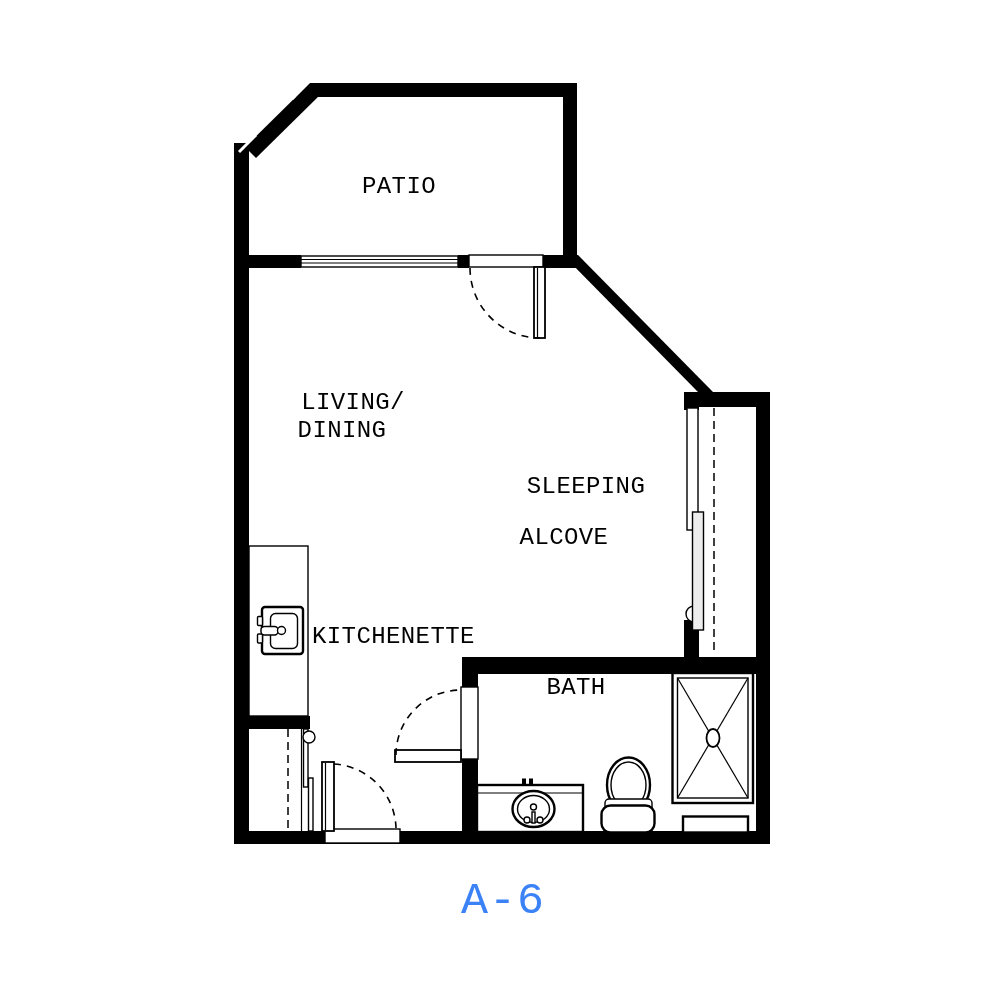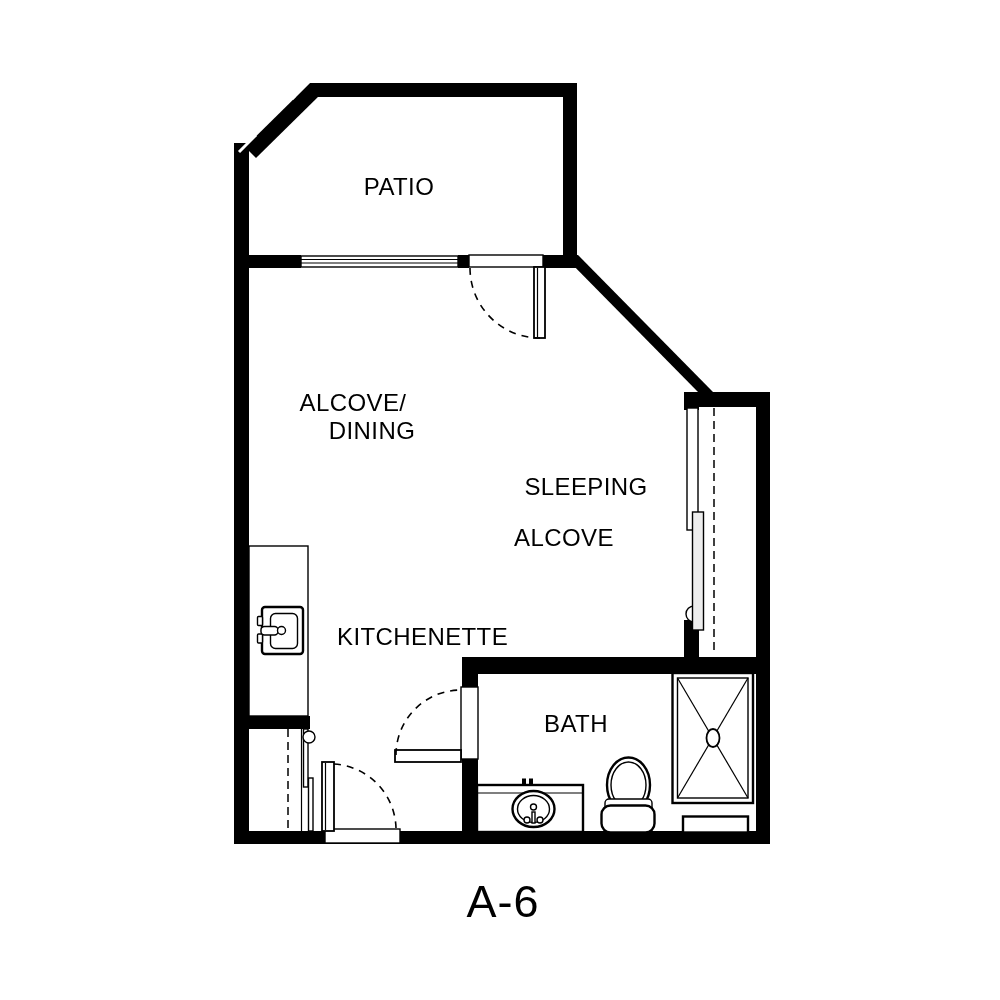--- a/index.html
+++ b/index.html
@@ -1,32 +1,32 @@
 <!DOCTYPE html>
 <html style="--wall: #000000; --line: #000000; --bg: #ffffff;"><head>
 <meta charset="utf-8">
 <style>
   html,body{margin:0;padding:0;background:#fff;}
   #stage{position:relative;width:888px;height:1000px;background:var(--bg,#fff);overflow:hidden;
-         font-family:Liberation Sans, sans-serif;}
+         font-family:Liberation Mono, monospace;}
   svg{position:absolute;left:0;top:0;}
   .wall{fill:var(--wall,#000);stroke:none;}
   .gap{stroke:#fff;stroke-width:3;fill:none;}
   .o1{fill:#fff;stroke:var(--line,#000);stroke-width:1.4;}
   .o2{fill:#fff;stroke:var(--line,#000);stroke-width:2.4;}
   .o3{fill:#fff;stroke:var(--line,#000);stroke-width:1.8;}
   .og{fill:#ededed;stroke:var(--line,#000);stroke-width:1.4;}
   .ln{fill:none;stroke:var(--line,#000);stroke-width:1.2;}
   .dash{fill:none;stroke:var(--line,#000);stroke-width:1.6;stroke-dasharray:7 6;}
   .dash2{fill:none;stroke:var(--line,#000);stroke-width:1.5;stroke-dasharray:8 5;}
   .tick{fill:var(--line,#000);stroke:none;}
   .room-label{position:absolute;font-size:24px;line-height:28px;color:#000;letter-spacing:.4px;
               text-align:center;transform:translateX(-50%);white-space:nowrap;}
-  .left-anchor{transform:none;text-align:left;margin-left:25px;}
-  .plan-title{position:absolute;font-size:45px;letter-spacing:1px;color:#000000;transform:translateX(-50%);}
+  .left-anchor{transform:none;text-align:left;}
+  .plan-title{position:absolute;font-size:45px;letter-spacing:1px;color:#3b82f6;transform:translateX(-50%);}
 </style>
 </head>
 <body>
 
 <div id="stage">
   <svg width="1000" height="1000" viewBox="0 0 1000 1000">
 
     <g>
       <rect class="wall" x="234" y="143" width="15" height="701"></rect>
       <polygon class="wall" points="309,83 577,83 577,97 295,97"></polygon>
@@ -128,20 +128,20 @@
       <rect class="o2" x="672.5" y="673" width="80.5" height="130"></rect>
       <rect class="o1" x="677.5" y="678" width="70.5" height="120"></rect>
       <line class="ln" x1="677.5" y1="678" x2="748" y2="798"></line>
       <line class="ln" x1="748" y1="678" x2="677.5" y2="798"></line>
       <ellipse class="o3" cx="713" cy="738" rx="6.5" ry="9"></ellipse>
       <rect class="o2" x="683" y="816.5" width="65" height="16"></rect>
     </g>
   </svg>
 
   <div class="room-label" style="left:399px;top:173px">PATIO</div>
-  <div class="room-label" style="left:353px;top:389px">ALCOVE/</div>
-  <div class="room-label" style="left:372px;top:417px">DINING</div>
+  <div class="room-label" style="left:353px;top:389px">LIVING/</div>
+  <div class="room-label" style="left:342px;top:417px">DINING</div>
   <div class="room-label" style="left:586px;top:473px">SLEEPING</div>
   <div class="room-label" style="left:564px;top:524px">ALCOVE</div>
   <div class="room-label left-anchor" style="left:312px;top:623px">KITCHENETTE</div>
-  <div class="room-label" style="left:576px;top:710px">BATH</div>
+  <div class="room-label" style="left:576px;top:674px">BATH</div>
   <div class="plan-title" style="left:503px;top:876px">A-6</div>
 </div>
 
 </body></html>

